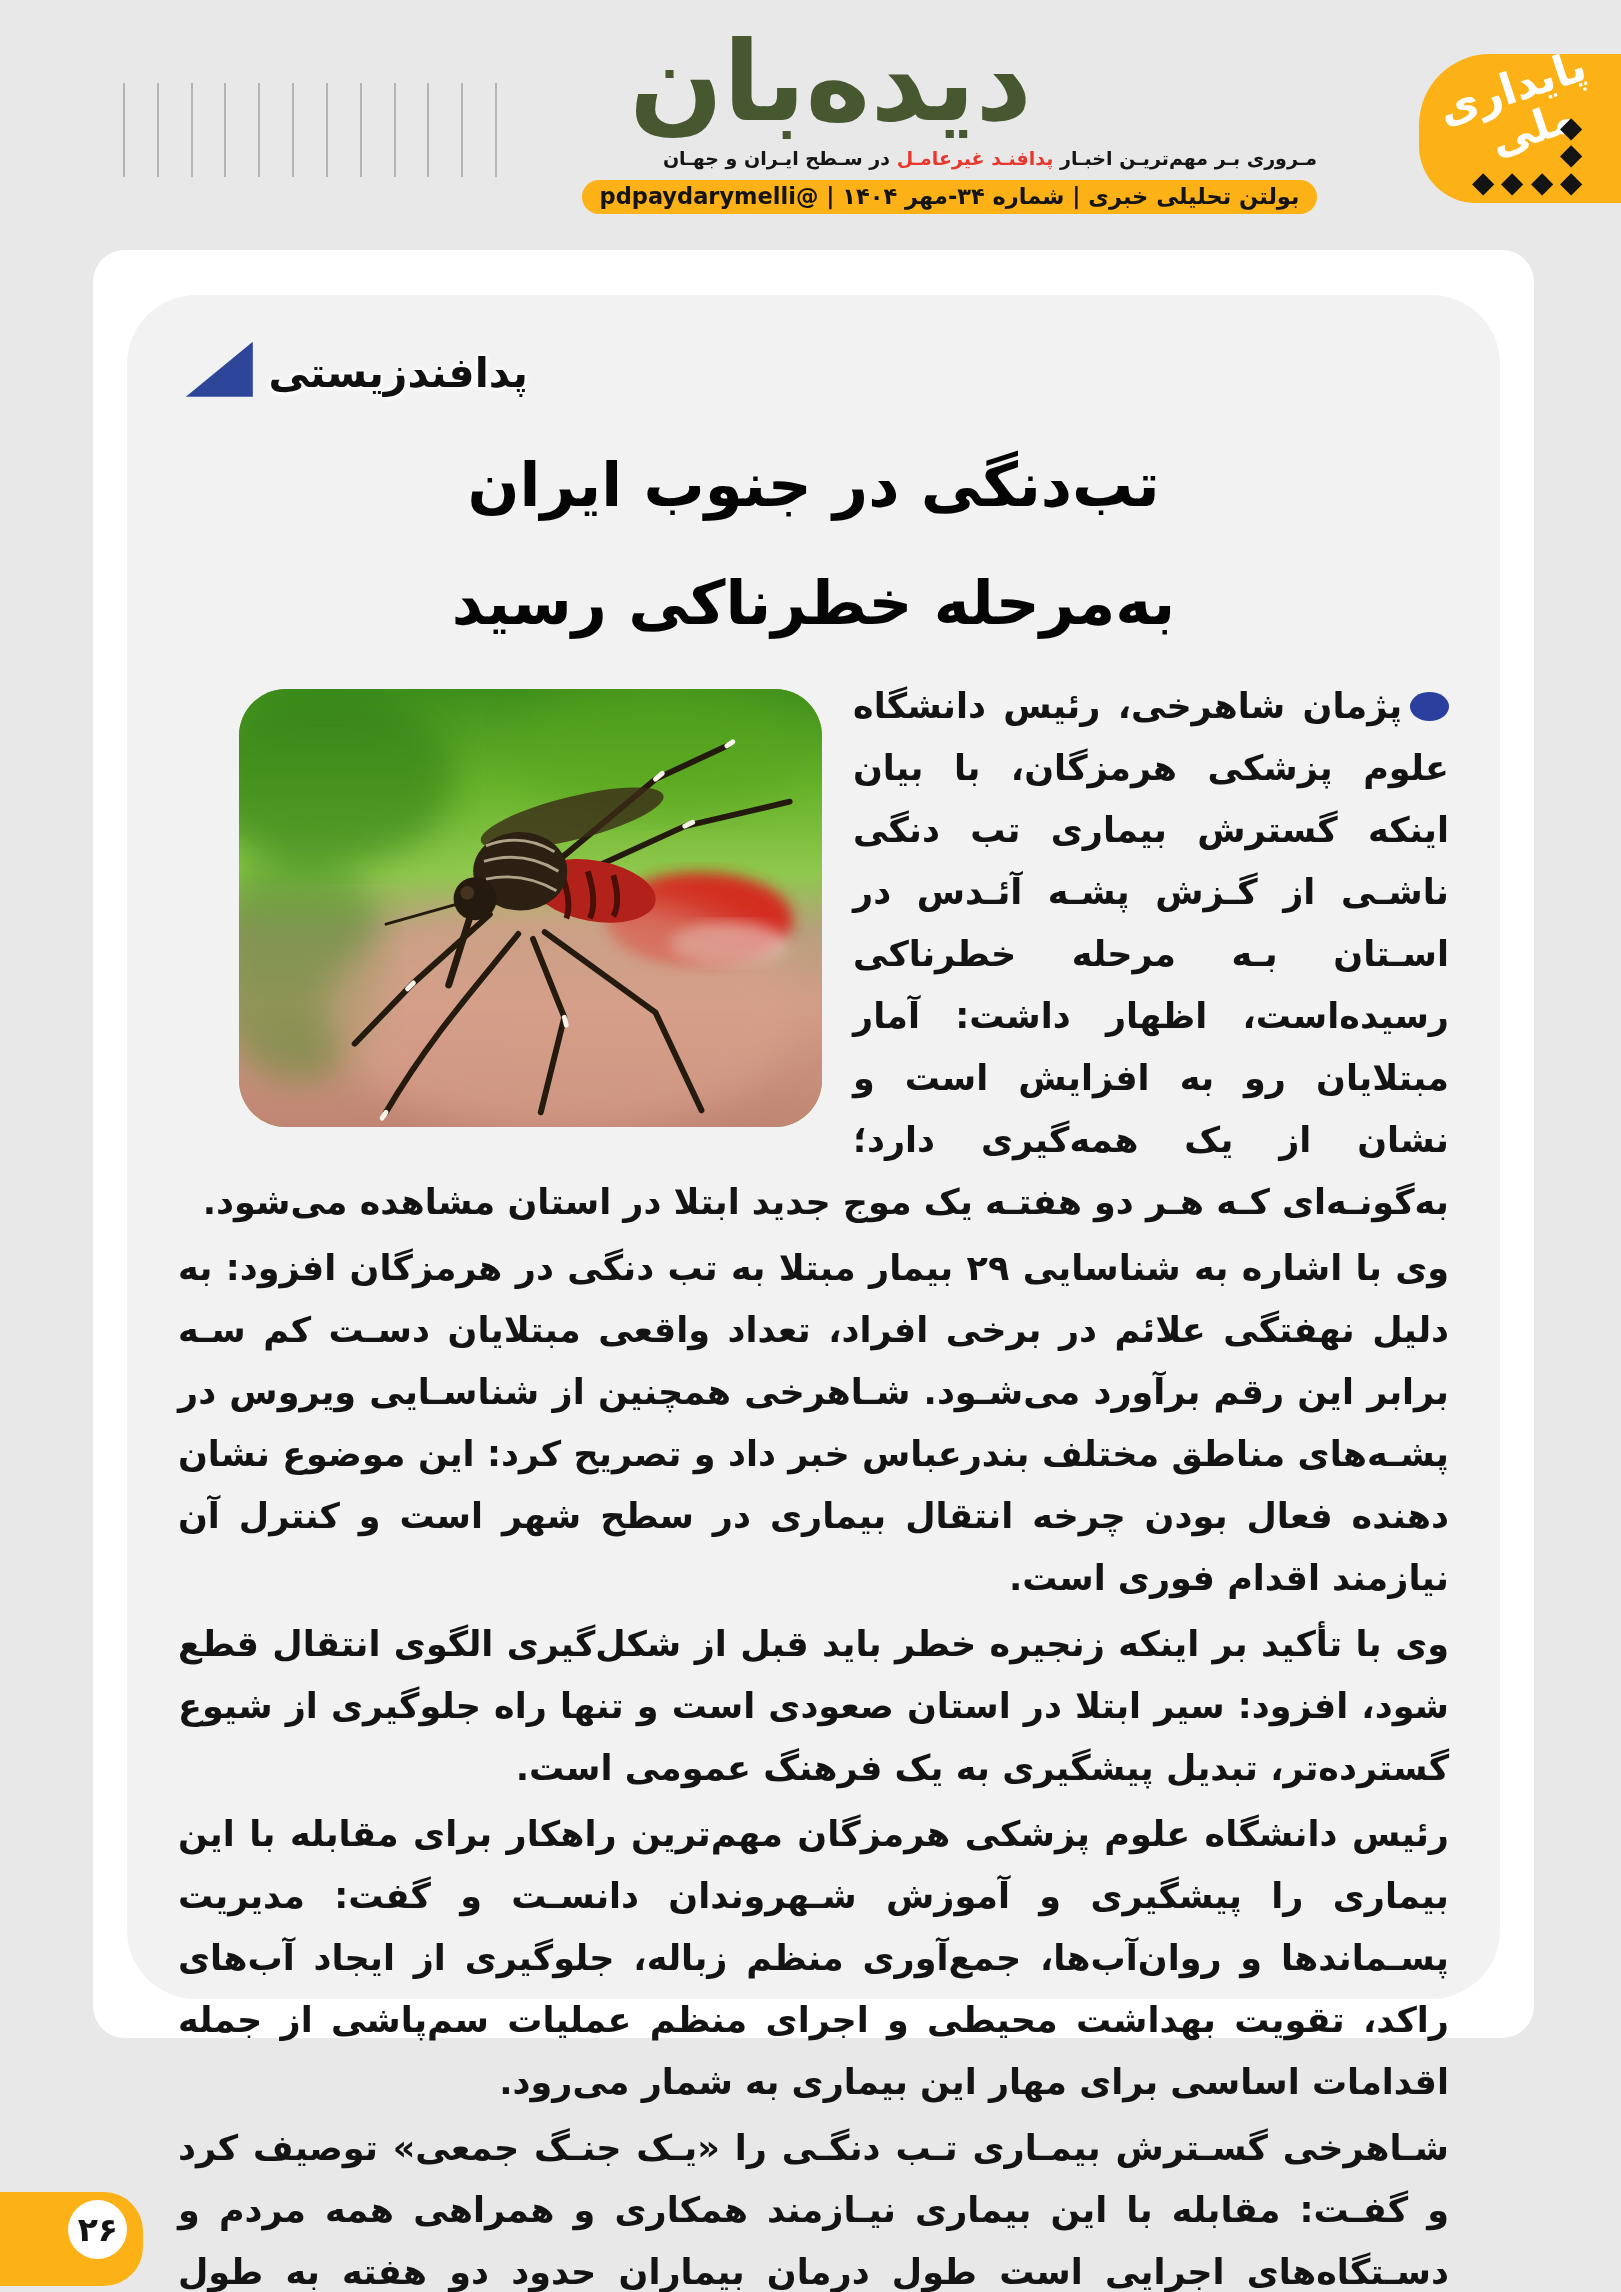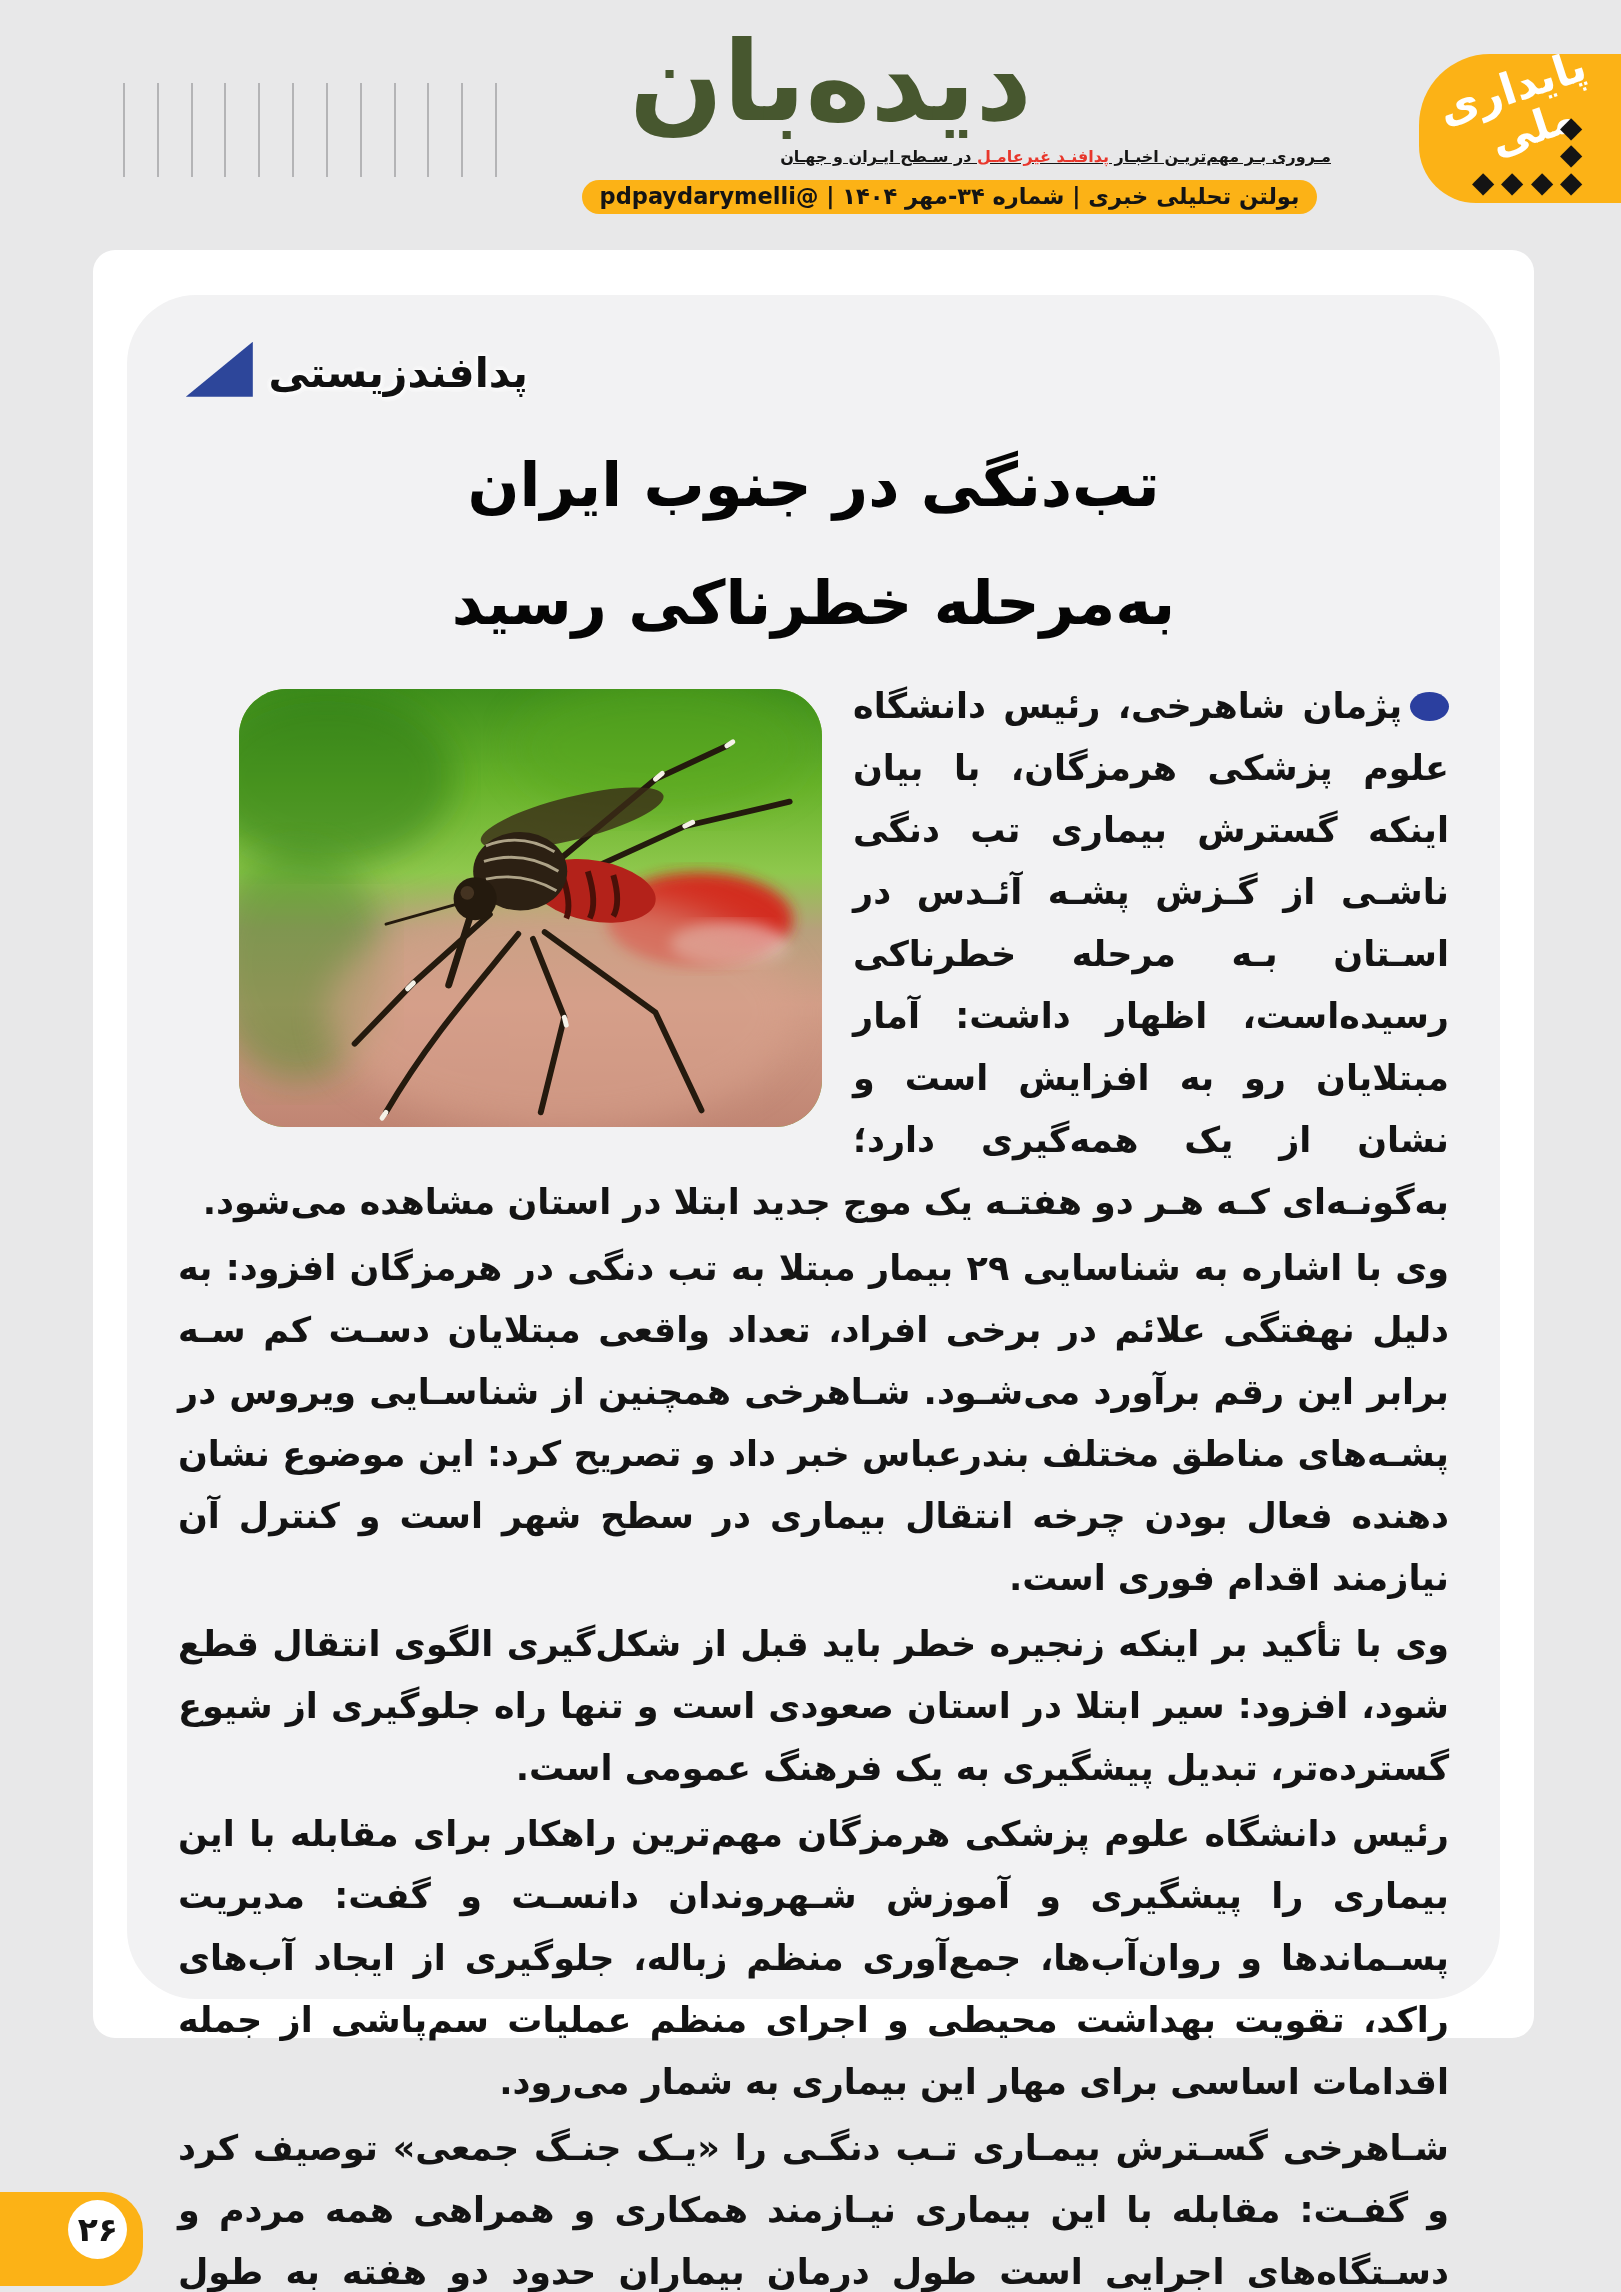--- a/index.html
+++ b/index.html
@@ -21,23 +21,23 @@
 
   .masthead{
     position:absolute; left:556px; top:17.6px; width:549px;
     text-align:center;
     font-size:110px; font-weight:bold; color:#47572f;
     letter-spacing:-2px;
     direction:rtl;
   }
 
   .tagline{
-    position:absolute; top:147px; right:290px;
+    position:absolute; top:147px; right:304px;
     direction:rtl; white-space:nowrap;
-    font-size:16px; font-weight:bold; color:#161616;text-decoration:underline;
+    font-size:19px; font-weight:bold; color:#161616;
   }
   .tagline .red{ color:#e8372c; }
 
   .issue-pill{
     position:absolute; top:180px; right:304px;
     background:#fcb216; border-radius:17.6px;
     padding:2.9px 17.6px 4.9px;
     direction:rtl; white-space:nowrap;
     font-size:22.5px; font-weight:bold; color:#141414;text-align:right;
   }
@@ -57,21 +57,21 @@
   .bd1{ left:53px;  top:114px; }
   .bd2{ left:82px;  top:114px; }
   .bd3{ left:112px; top:114px; }
   .bd4{ left:141px; top:114px; }
   .bd5{ left:141px; top:86px; }
   .bd6{ left:141px; top:59px; }
 
   
   .card{
     position:absolute; left:93px; top:250px; width:1441px; height:1788px;
-    background:#ffffff; border-radius:22px;
+    background:#ffffff; border-radius:32px;
   }
   .panel{
     position:absolute; left:34px; right:34px; top:45px; bottom:39px;
     background:#f2f2f3; border-radius:69px;
     padding:37px 51px 0;
   }
 
   .section-row{
     display:flex; align-items:flex-end; gap:15.7px;
     direction:ltr; margin:9.8px 0 0 7.8px;

